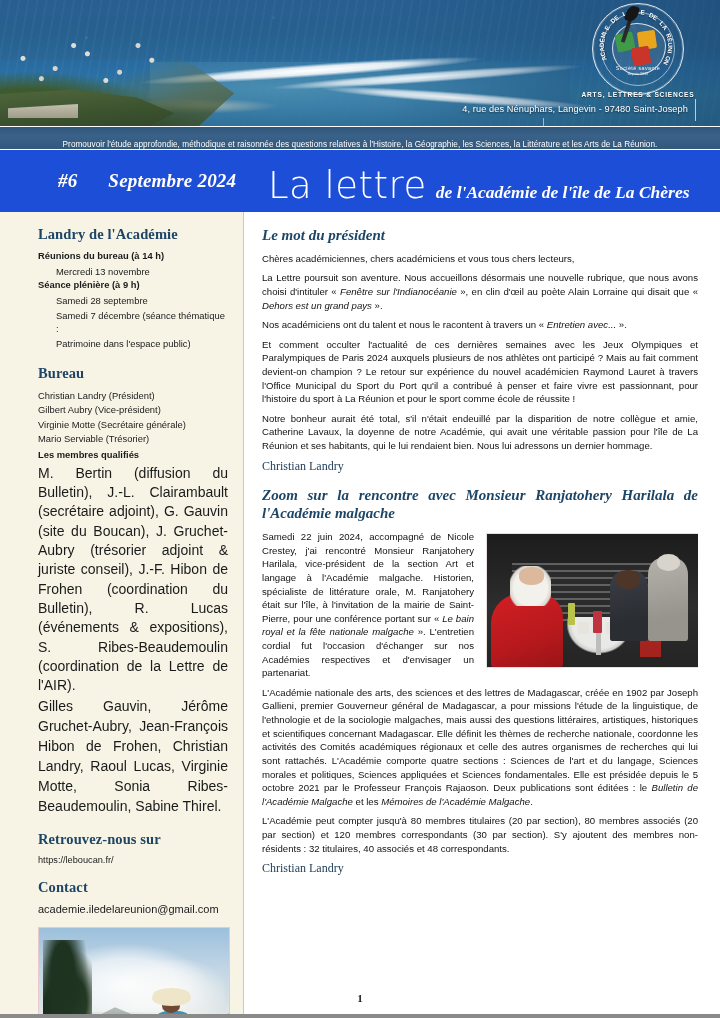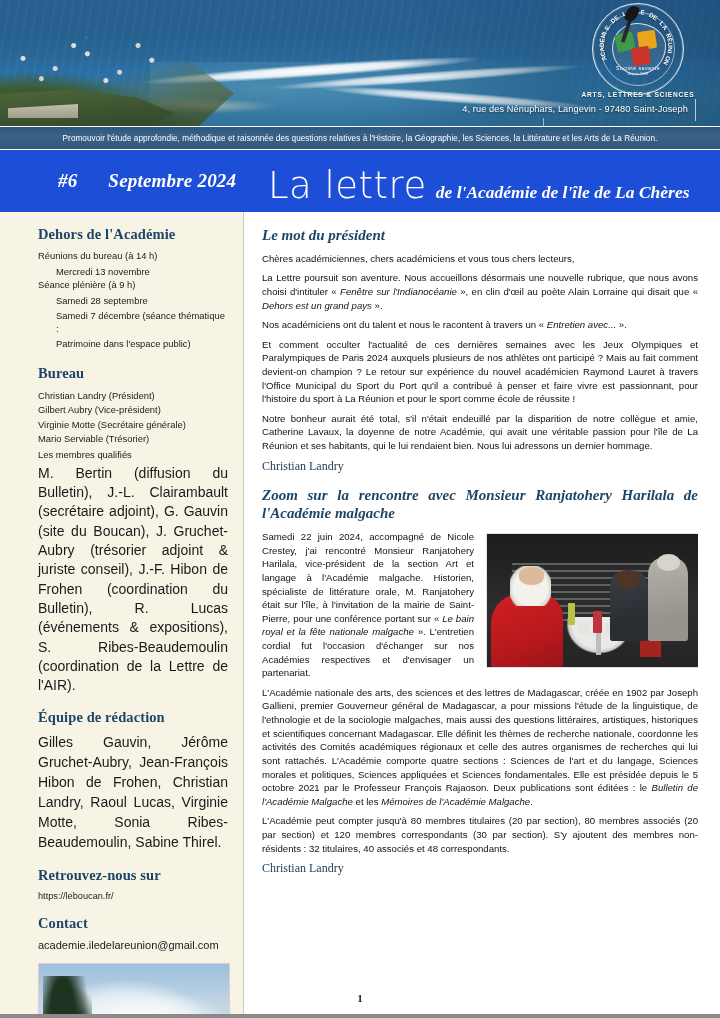--- a/index.html
+++ b/index.html
@@ -159,21 +159,21 @@
   }
   .hero-tick{position:absolute;right:24px;top:99px;width:1px;height:22px;background:rgba(235,240,245,.75);}
   .hero-tick2{position:absolute;right:176px;top:118px;width:1px;height:8px;background:rgba(235,240,245,.6);}
 
   
   .tagline{
     position:relative;width:720px;height:22px;
     background:linear-gradient(180deg,#2f567a 0%,#3a6188 40%,#33587c 100%);
     border-top:1px solid #ffffff;
     border-bottom:1px solid #ffffff;
-    display:flex;align-items:center;justify-content:center;
+    display:flex;align-items:flex-end;justify-content:center;
   }
   .tagline span{color:#ffffff;font-size:8.2px;letter-spacing:.05px;}
 
   
   .masthead{
     position:relative;width:720px;height:62px;
     background:#1d4ed8;
     display:flex;align-items:center;
   }
   .issue{
@@ -211,21 +211,21 @@
     background:#cfc9b4;
   }
   .side-h{
     color:#1d4566;
     font-family:"Liberation Serif", serif;
     font-weight:bold;font-size:14.5px;
     margin:0 0 7px 0;letter-spacing:.1px;
   }
   .side-h.sp{margin-top:14px;}
   .side-b{
-    font-size:9.4px;font-weight:normal;color:#1a1a1a;margin:0 0 2px 0;line-height:1.35;
+    font-size:9.4px;font-weight:bold;color:#1a1a1a;margin:0 0 2px 0;line-height:1.35;
   }
   .side-line{font-size:9.4px;color:#1a1a1a;line-height:1.45;margin:0 0 1px 0;}
   .side-line.indent{margin-left:18px;}
   .side-line.italic{}
   .side-para{
     font-size:14px;color:#1a1a1a;line-height:1.42;text-align:justify;margin:2px 0 0 0;
   }
   .side-para.tight{line-height:1.38;}
   .side-url{font-size:9.2px;color:#1a1a1a;margin-top:3px;}
   .side-mail{font-size:11px;color:#1a1a1a;margin-top:4px;}
@@ -426,37 +426,36 @@
     <div class="title-wrap">
       <span class="title-main">La lettre</span>
       <span class="title-sub">de l'Académie de l'île de La Chères</span>
     </div>
   </div>
 
   <div class="content">
 
     <aside class="sidebar">
 
-      <h2 class="side-h">Dehors de l'Académie</h2>
+      <h2 class="side-h">Landry de l'Académie</h2>
       <p class="side-b">Réunions du bureau (à 14 h)</p>
       <p class="side-line indent">Mercredi 13 novembre</p>
       <p class="side-b">Séance plénière (à 9 h)</p>
       <p class="side-line indent">Samedi 28 septembre</p>
       <p class="side-line indent">Samedi 7 décembre (séance thématique :</p>
       <p class="side-line indent italic">Patrimoine dans l'espace public)</p>
 
       <h2 class="side-h sp">Bureau</h2>
       <p class="side-line">Christian Landry (Président)</p>
       <p class="side-line">Gilbert Aubry (Vice-président)</p>
       <p class="side-line">Virginie Motte (Secrétaire générale)</p>
       <p class="side-line">Mario Serviable (Trésorier)</p>
       <p class="side-b" style="margin-top:3px">Les membres qualifiés</p>
       <p class="side-para tight">M. Bertin (diffusion du Bulletin), J.-L. Clairambault (secrétaire adjoint), G. Gauvin (site du Boucan), J. Gruchet-Aubry (trésorier adjoint &amp; juriste conseil), J.-F. Hibon de Frohen (coordination du Bulletin), R. Lucas (événements &amp; expositions), S. Ribes-Beaudemoulin (coordination de la Lettre de l'AIR).</p>
 
-      <h2 class="side-h sp">Équipe de rédaction</h2>
       <p class="side-para">Gilles Gauvin, Jérôme Gruchet-Aubry, Jean-François Hibon de Frohen, Christian Landry, Raoul Lucas, Virginie Motte, Sonia Ribes-Beaudemoulin, Sabine Thirel.</p>
 
       <h2 class="side-h sp">Retrouvez-nous sur</h2>
       <p class="side-url">https://leboucan.fr/</p>
 
       <h2 class="side-h sp">Contact</h2>
       <p class="side-mail">academie.iledelareunion@gmail.com</p>
 
       <div class="paint-box">
         <div class="paint">

